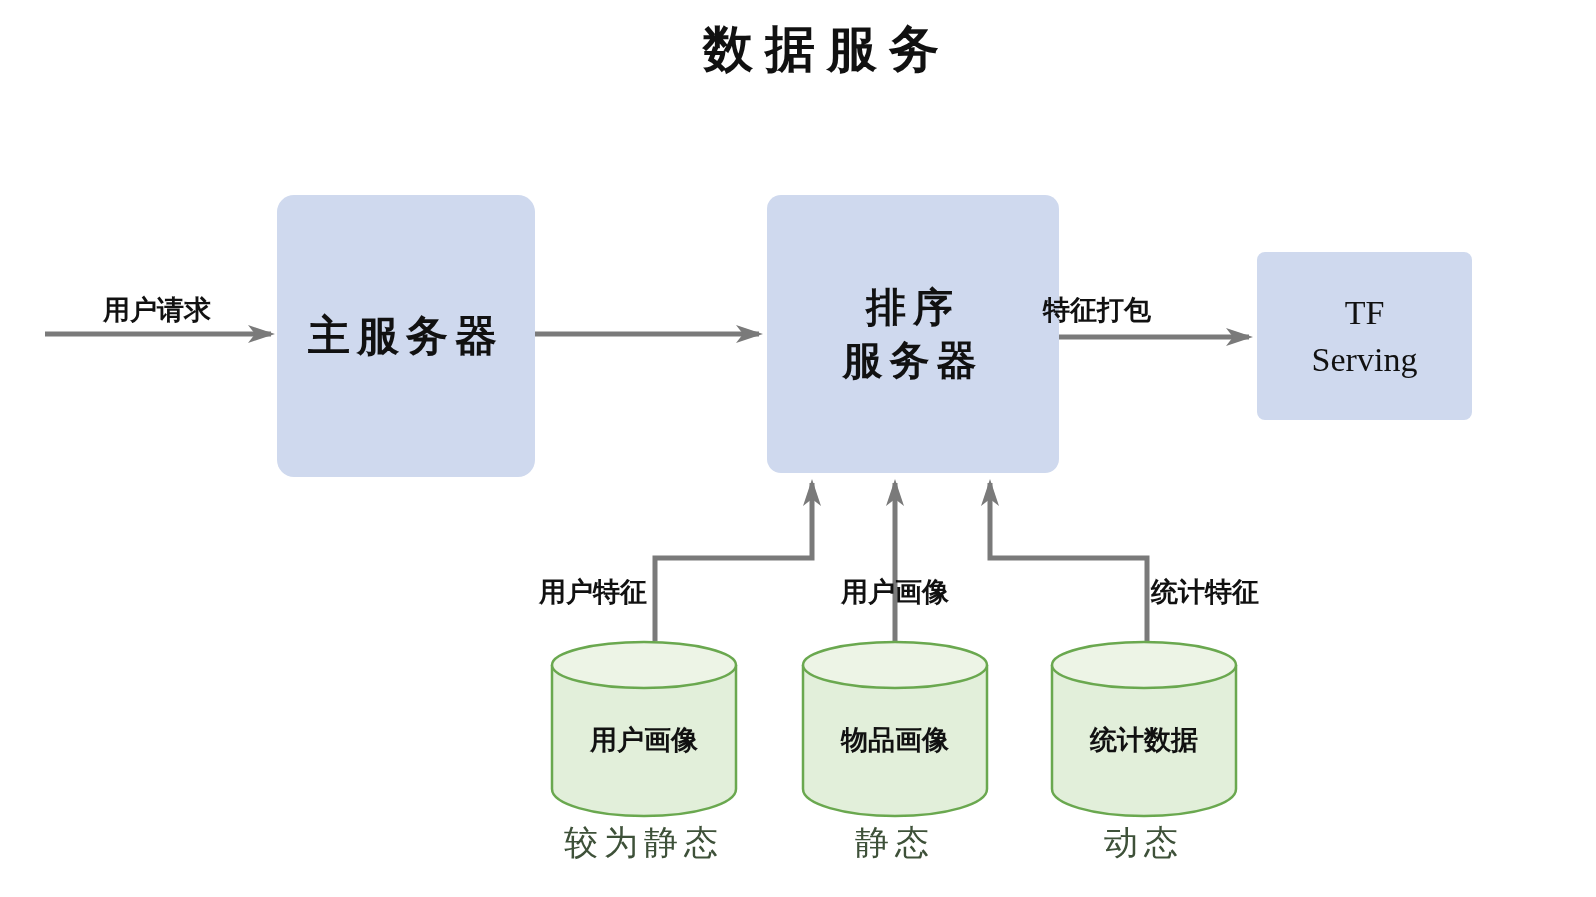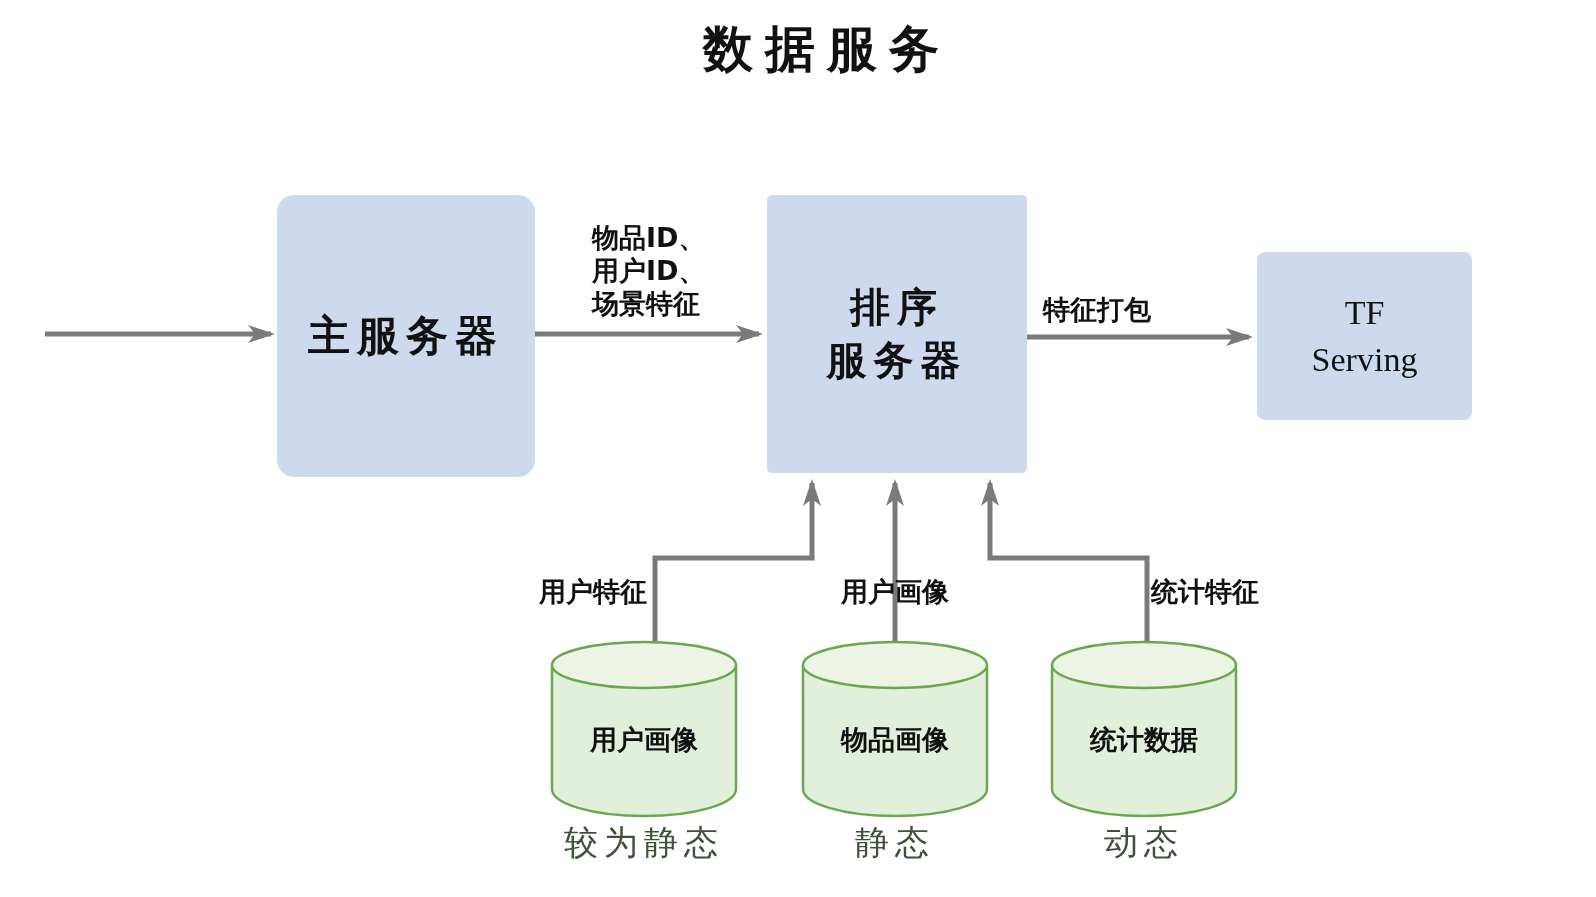--- a/index.html
+++ b/index.html
@@ -53,22 +53,22 @@
     text-align: center;
   }
   .node-main {
     left: 277px; top: 195px;
     width: 258px; height: 282px;
     border-radius: 17px;
     font-size: 42px; font-weight: 700; letter-spacing: 7px;
   }
   .node-ranking {
     left: 767px; top: 195px;
-    width: 260px; height: 278px;
-    border-radius: 5px;
+    width: 292px; height: 278px;
+    border-radius: 14px;
     font-size: 40px; font-weight: 700; letter-spacing: 7px;
     line-height: 53px;
   }
   .node-tf {
     left: 1257px; top: 252px;
     width: 215px; height: 168px;
     border-radius: 8px;
     font-family: "Liberation Serif", serif;
     font-size: 34px; font-weight: 400;
     line-height: 47px;
@@ -153,26 +153,22 @@
   <div class="node node-ranking">
     <span class="line">排序</span>
     <span class="line">服务器</span>
   </div>
 
   <div class="node node-tf">
     <span class="line">TF</span>
     <span class="line">Serving</span>
   </div>
 
-
-  <div class="edge-label lbl-ids">
-    <span class="line">物品ID、</span>
-    <span class="line">用户ID、</span>
-    <span class="line">场景特征</span>
-  </div>
+  <div class="edge-label lbl-user-request">用户请求</div>
+
 
   <div class="edge-label lbl-feature-pack">特征打包</div>
 
   <div class="edge-label lbl-user-features">用户特征</div>
   <div class="edge-label lbl-item-features">用户画像</div>
   <div class="edge-label lbl-stat-features">统计特征</div>
 
   <div class="db db-item">
     <svg width="188" height="178" viewBox="0 0 188 178" xmlns="http://www.w3.org/2000/svg">
       <path class="db-body" d="M2,25 V149 A92,27 0 0 0 186,149 V25"></path>

